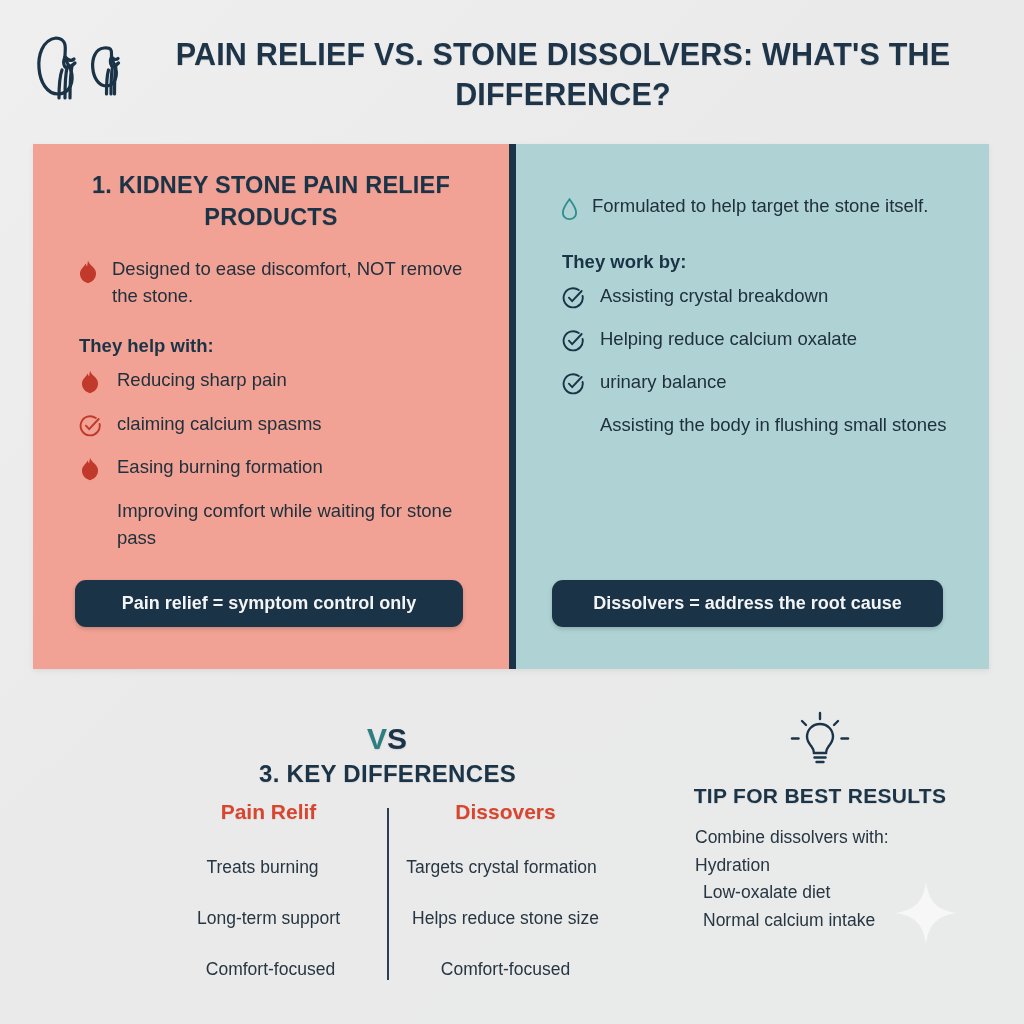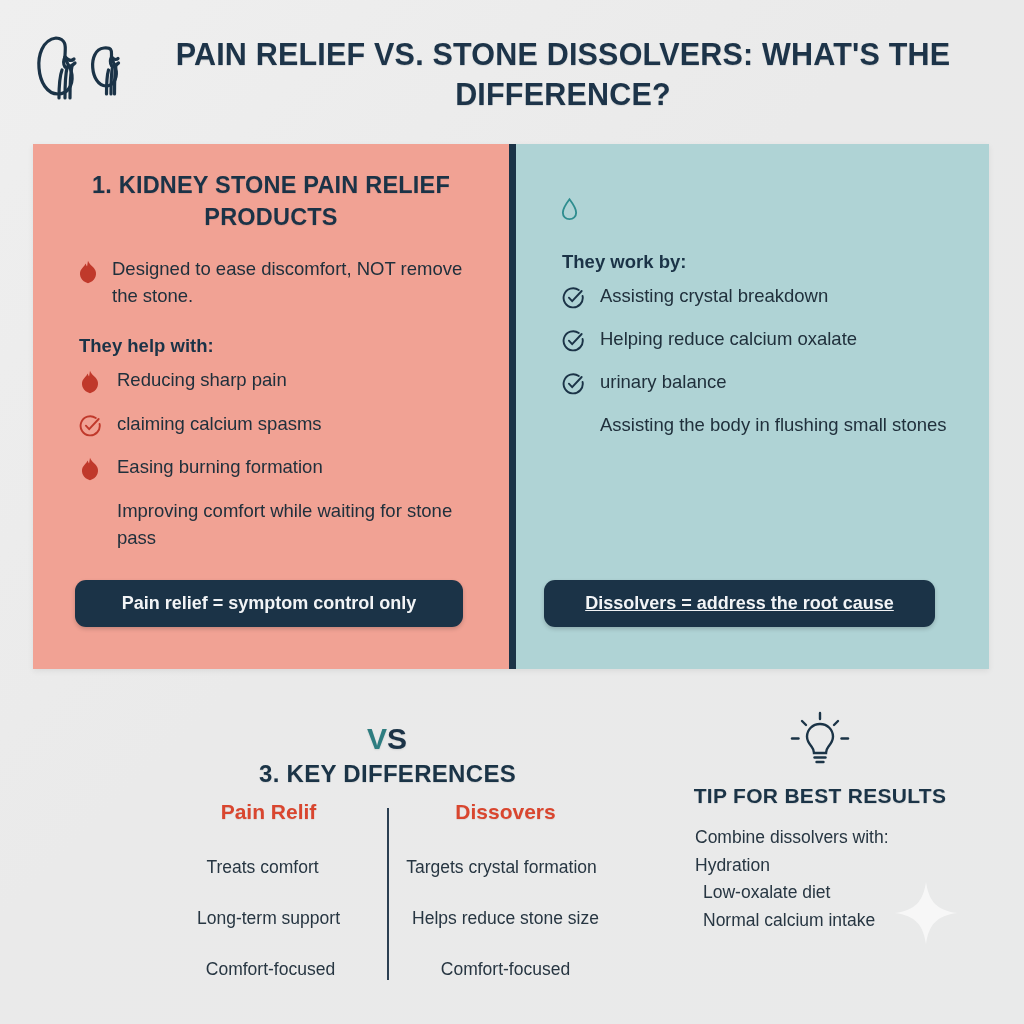--- a/index.html
+++ b/index.html
@@ -76,21 +76,21 @@
   .brow.noicon .ic { visibility: hidden; }
 
   .banner {
     position: absolute; left: 42px; bottom: 42px;
     width: 388px; height: 47px;
     background: #1b3347; border-radius: 11px;
     display: flex; align-items: center; justify-content: center;
     color: #f2f4f6; font-size: 18px; font-weight: bold;
     box-shadow: 0 2px 4px rgba(0,0,0,.18);
   }
-  .panel-right .banner { left: 28px; width: 391px; text-decoration: underline; }
+  .panel-right .banner { left: 36px; width: 391px; }
 
   
   .bottom { position: absolute; left: 0; top: 690px; width: 1024px; height: 334px; padding-left: 12px; }
 
   .vs {
     position: absolute; left: 342px; top: 32px; width: 90px;
     text-align: center;
     font-size: 30px; font-weight: bold; color: #1b3347;
     text-shadow: 0 1px 2px rgba(0,0,0,.10);
   }
@@ -223,20 +223,21 @@
     <div class="divider-bar"></div>
 
     <div class="panel panel-right">
 
       <div class="lead">
         <span class="ic">
           <svg width="19" height="24" viewBox="0 0 20 26" fill="none" stroke="#2e8d8f" stroke-width="2">
             <path d="M10 2.5 C10 2.5 2.8 12 2.8 17 C2.8 21 6 24 10 24 C14 24 17.2 21 17.2 17 C17.2 12 10 2.5 10 2.5 Z"></path>
           </svg>
         </span>
+        <span class="tx">Formulated to help target the stone itself.</span>
       </div>
 
       <div class="sub-head">They work by:</div>
 
       <div class="blist">
         <div class="brow">
           <span class="ic">
             <svg width="23" height="23" viewBox="0 0 24 24" fill="none" stroke="#1b3347" stroke-width="2" stroke-linecap="round">
               <path d="M21.5 10.5 A10 10 0 1 1 17.5 4.2"></path>
               <path d="M7.2 12.2 L10.6 15.8 L20.5 5.2"></path>
@@ -279,21 +280,21 @@
 
     <div class="vs">
       <span class="v-accent">V</span><span>S</span>
     </div>
 
     <div class="key-title">3. KEY DIFFERENCES</div>
 
     <div class="cols">
       <div class="col col-left">
         <h4>Pain Relif</h4>
-        <p>Treats comfort</p>
+        <p>Treats burning</p>
         <p>Long-term support</p>
         <p>Comfort-focused</p>
       </div>
       <div class="col-line"></div>
       <div class="col col-right">
         <h4>Dissovers</h4>
         <p>Targets crystal formation</p>
         <p>Helps reduce stone size</p>
         <p>Comfort-focused</p>
       </div>

